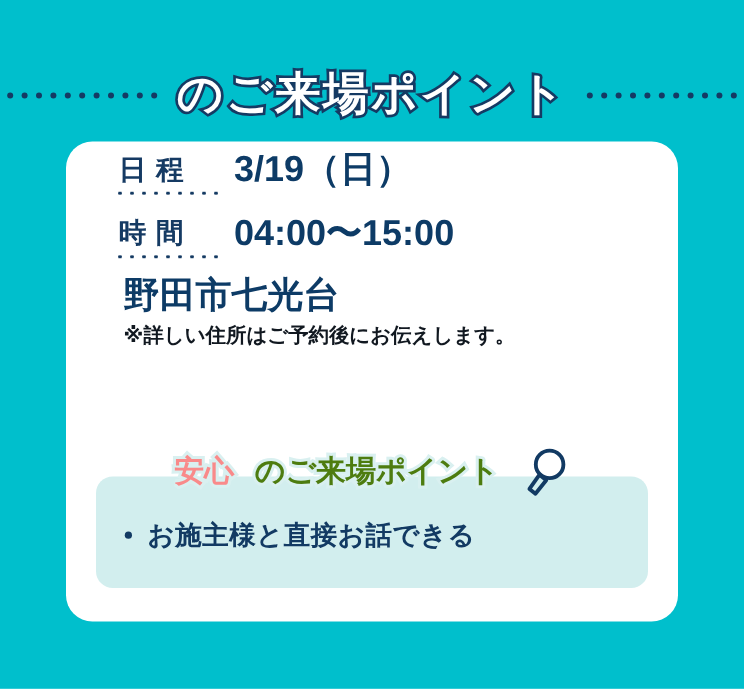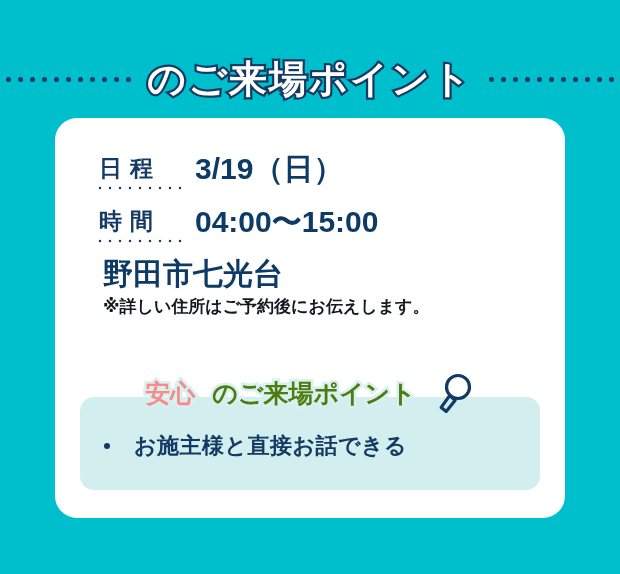--- a/index.html
+++ b/index.html
@@ -58,21 +58,21 @@
     top: 118px;
     width: 510px;
     height: 400px;
     background: #ffffff;
     border-radius: 22px;
   }
 
   .info-rows {
     position: absolute;
     left: 40px;
-    top: 35px;
+    top: 8px;
     width: 440px;
   }
   .info-row {
     display: flex;
     align-items: flex-start;
     margin-bottom: 16px;
   }
   .row-label {
     width: 92px;
     flex: 0 0 92px;
@@ -150,21 +150,21 @@
     -webkit-text-stroke: 0;
   }
   .magnifier svg { display: block; }
 
   .point-item {
     position: absolute;
     left: 20px;
     top: 34px;
     display: flex;
     align-items: center;
-    gap: 24px;
+    gap: 13px;
     font-size: 22px;
     font-weight: 700;
     color: #123a63;
     letter-spacing: 0.5px;
   }
   .point-bullet {
     width: 6px;
     height: 6px;
     border-radius: 50%;
     background: #123a63;

